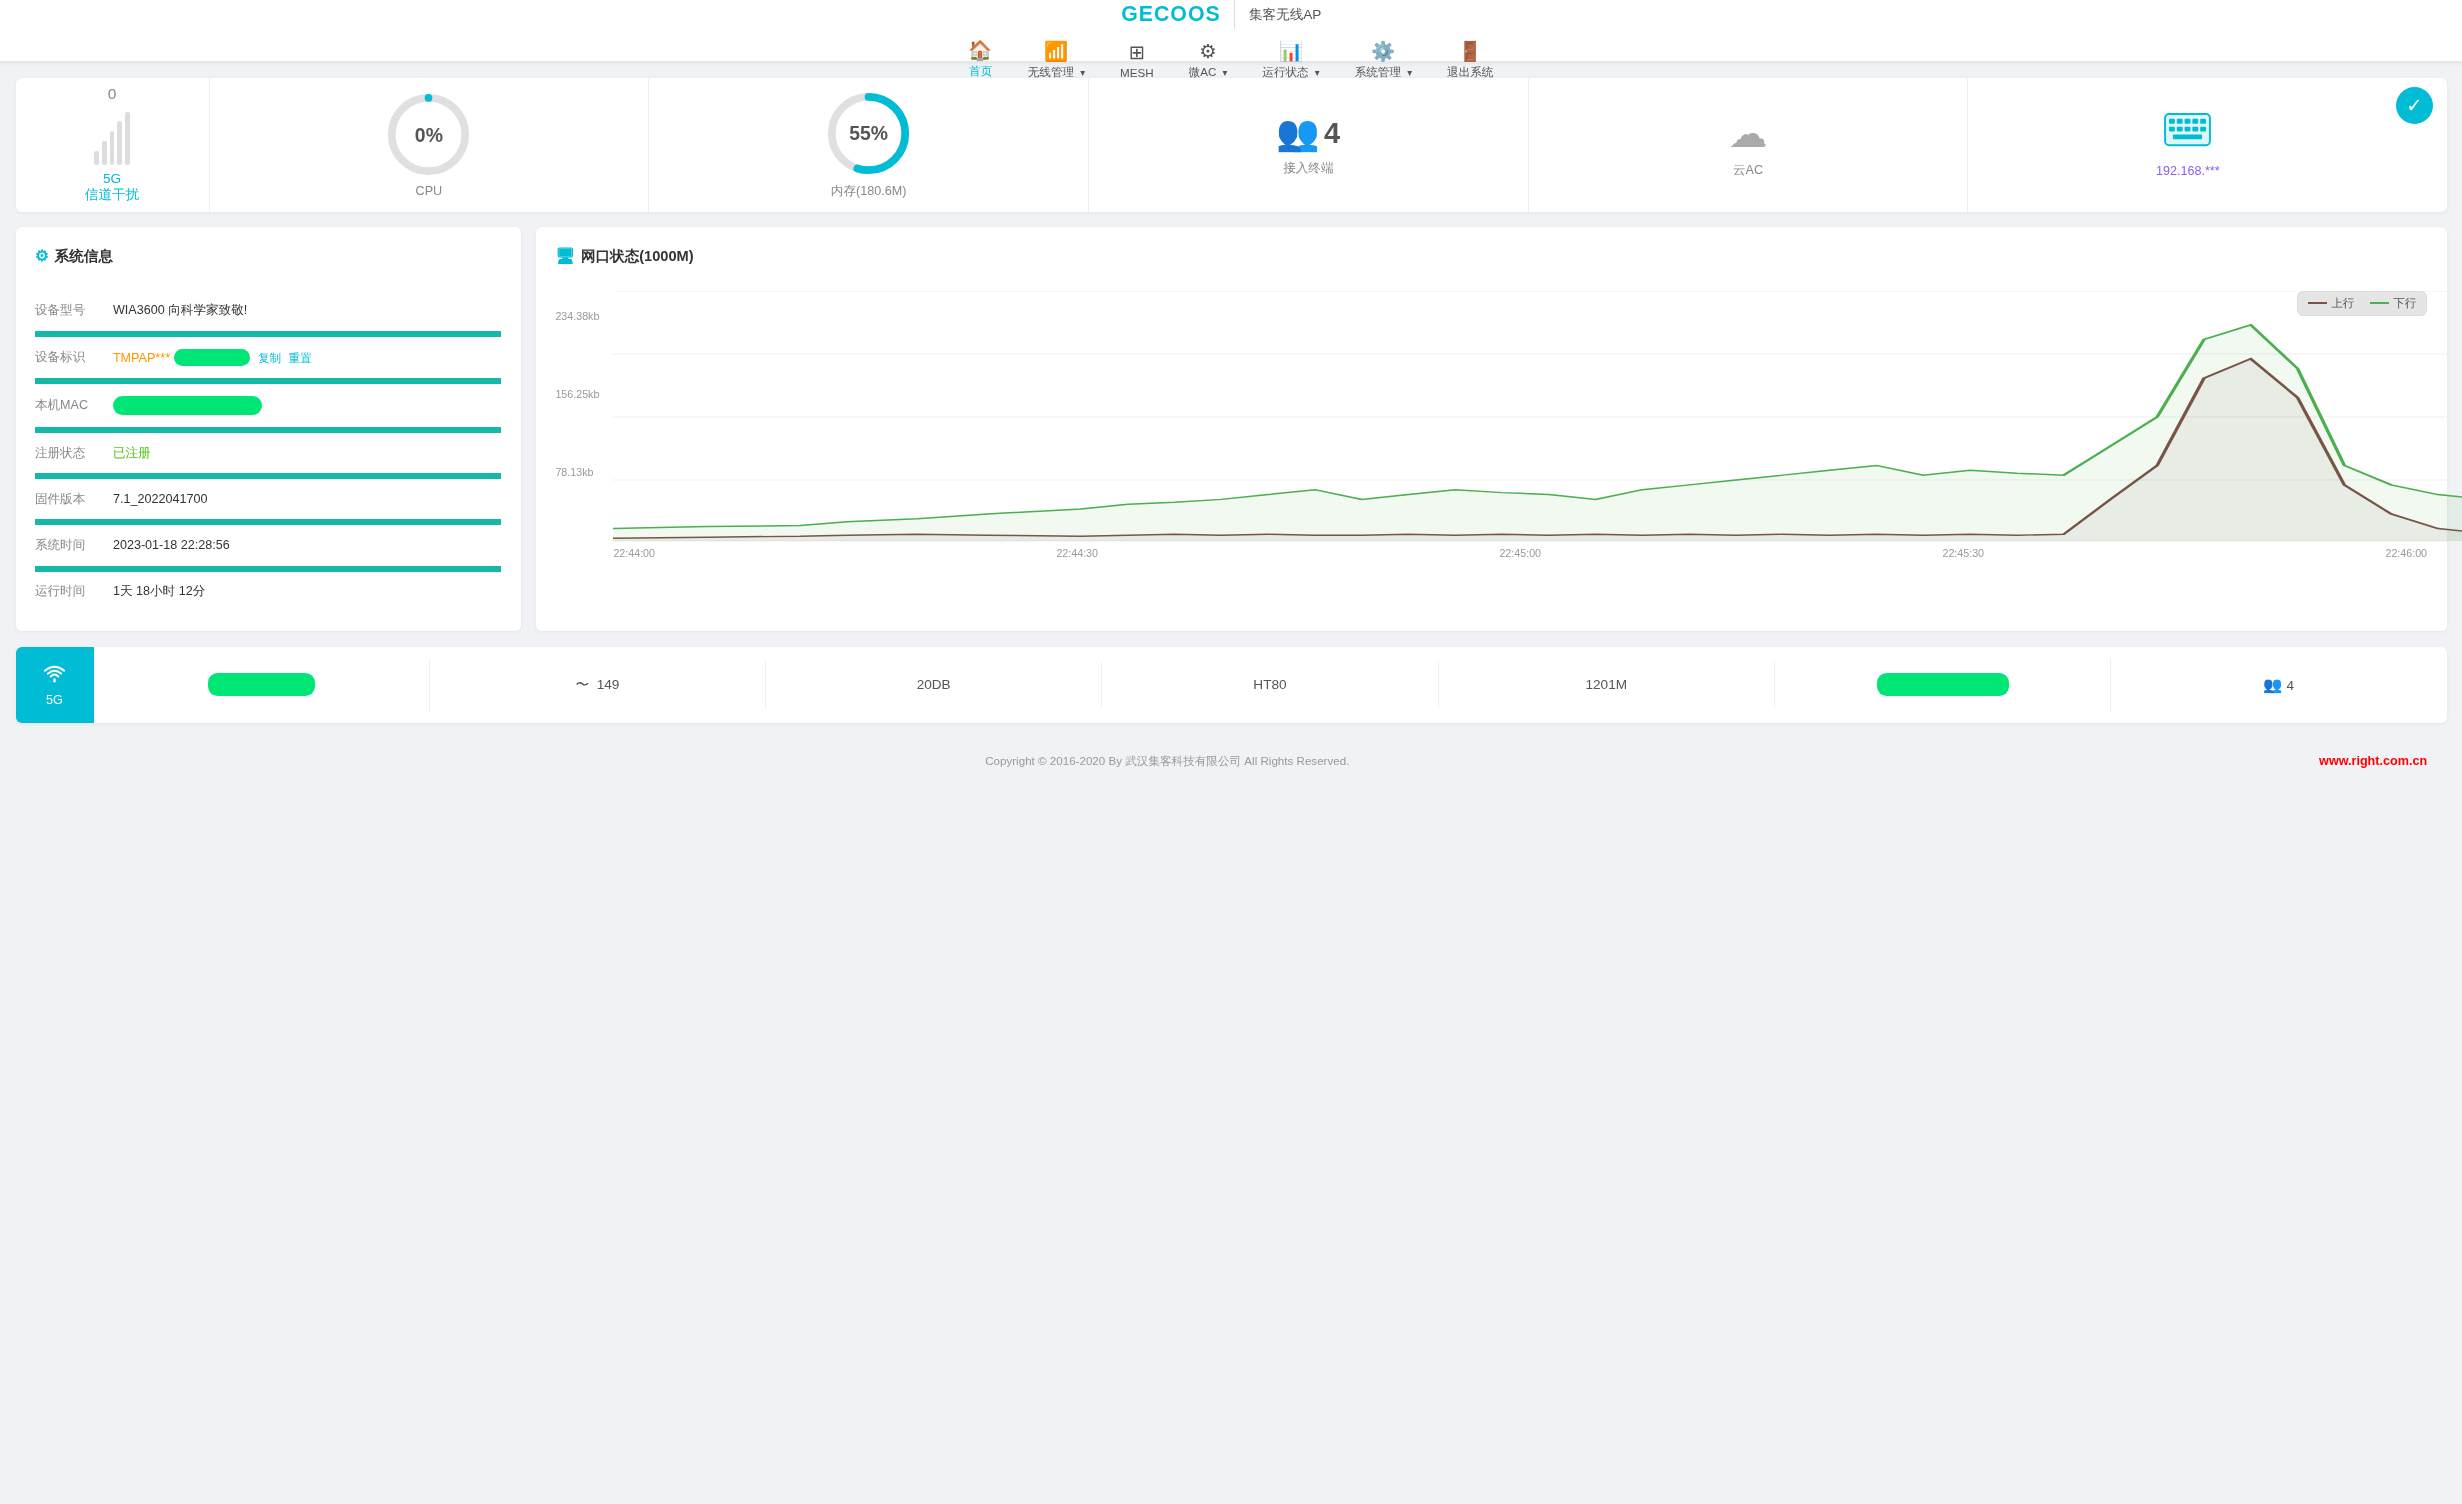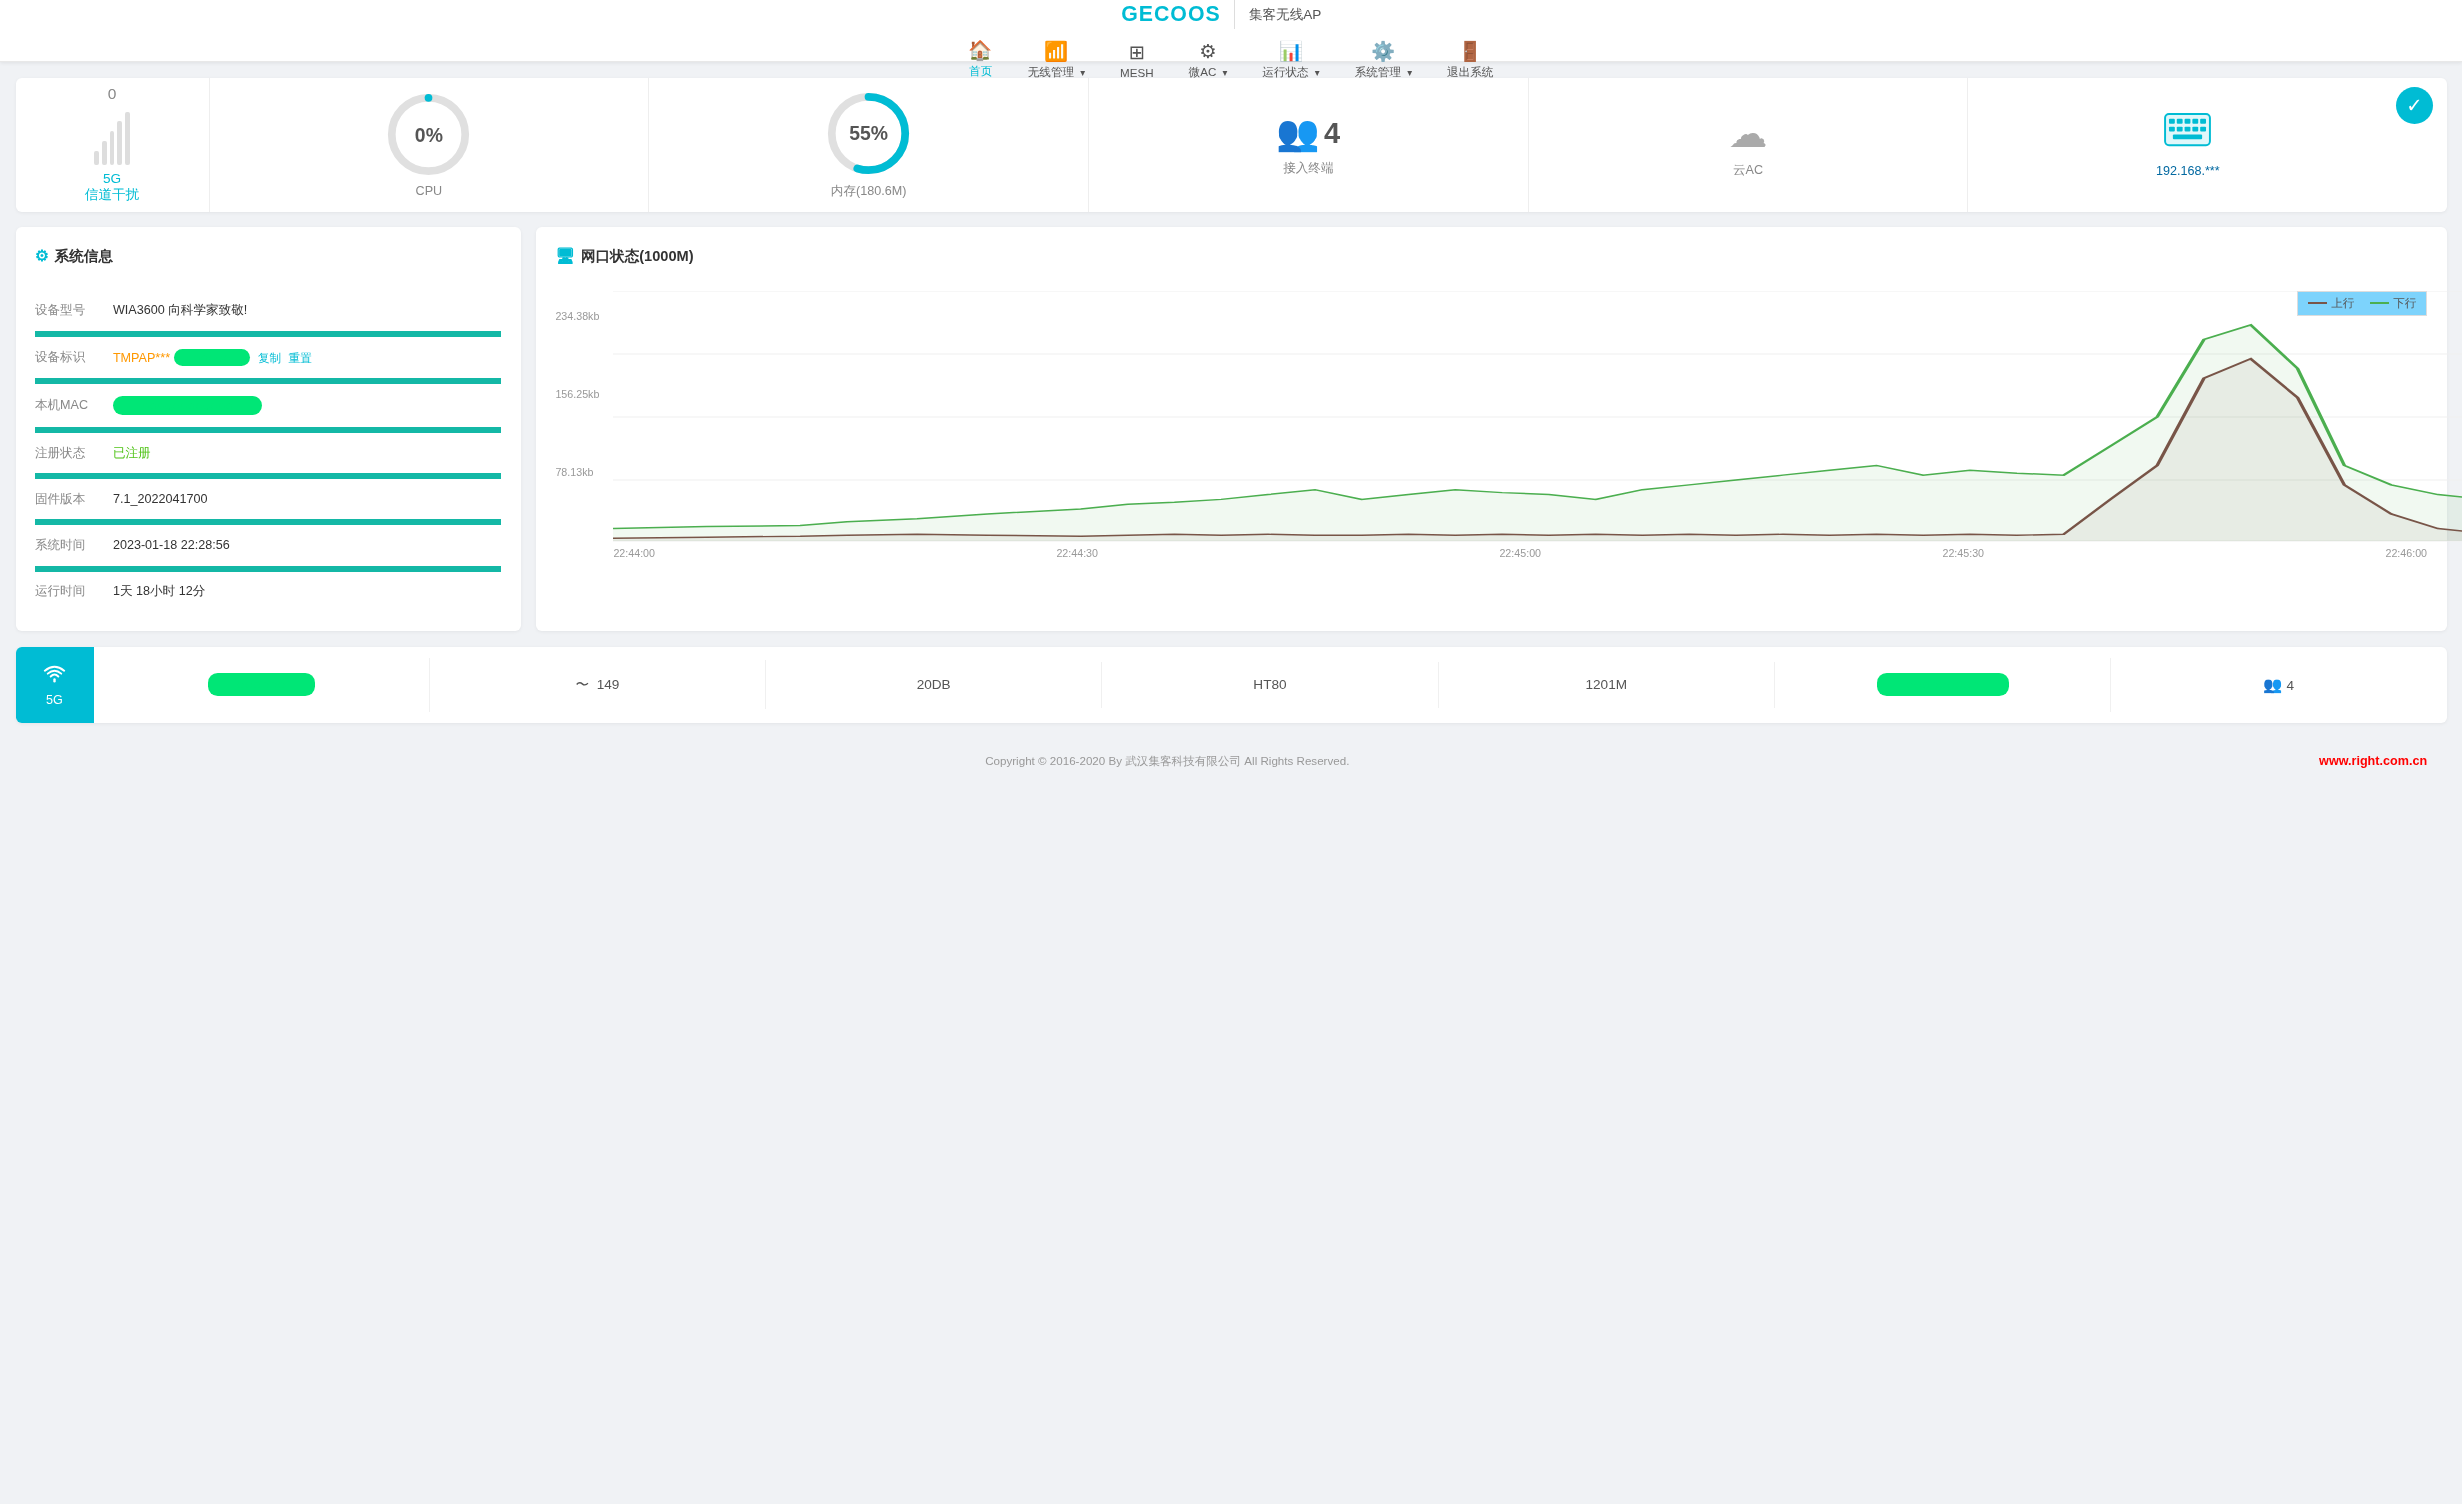--- a/index.html
+++ b/index.html
@@ -89,21 +89,21 @@
 
     
     .terminals-icon { font-size: 35px; color: #00bcd4; }
     .terminals-count { font-size: 29px; font-weight: bold; color: #555; margin-left: 3.9px; }
     .terminals-row { display: flex; align-items: center; }
     .terminals-label { font-size: 12.6px; color: #888; margin-top: 5.8px; }
 
     
     .cloud-icon { font-size: 39px; color: #aaa; }
     .cloud-label { font-size: 12.6px; color: #888; margin-top: 5.8px; }
-    .ac-ip { font-size: 12.6px; color: #0369a1; margin-top: 5.8px; }
+    .ac-ip { font-size: 12.6px; color: #8b5cf6; margin-top: 5.8px; }
 
     
     .main-content {
       display: flex;
       gap: 15.5px;
       margin: 15.5px;
     }
 
     
     .panel {
@@ -169,24 +169,24 @@
     
     .chart-area { position: relative; height: 311px; }
     .chart-legend {
       position: absolute;
       top: 0;
       right: 0;
       display: flex;
       gap: 15.5px;
       font-size: 11.6px;
       color: #555;
-      background: #7dd3fc;
+      background: #e5e5e5;
       border: 1px solid #ddd;
       padding: 3.9px 9.7px;
-      border-radius: 0;
+      border-radius: 6px;
     }
     .legend-item { display: flex; align-items: center; gap: 3.9px; }
     .legend-line { width: 19.4px; height: 1.9px; }
     .legend-up { background: #795548; }
     .legend-down { background: #4caf50; }
     .chart-x-labels {
       display: flex;
       justify-content: space-between;
       font-size: 10.7px;
       color: #999;

